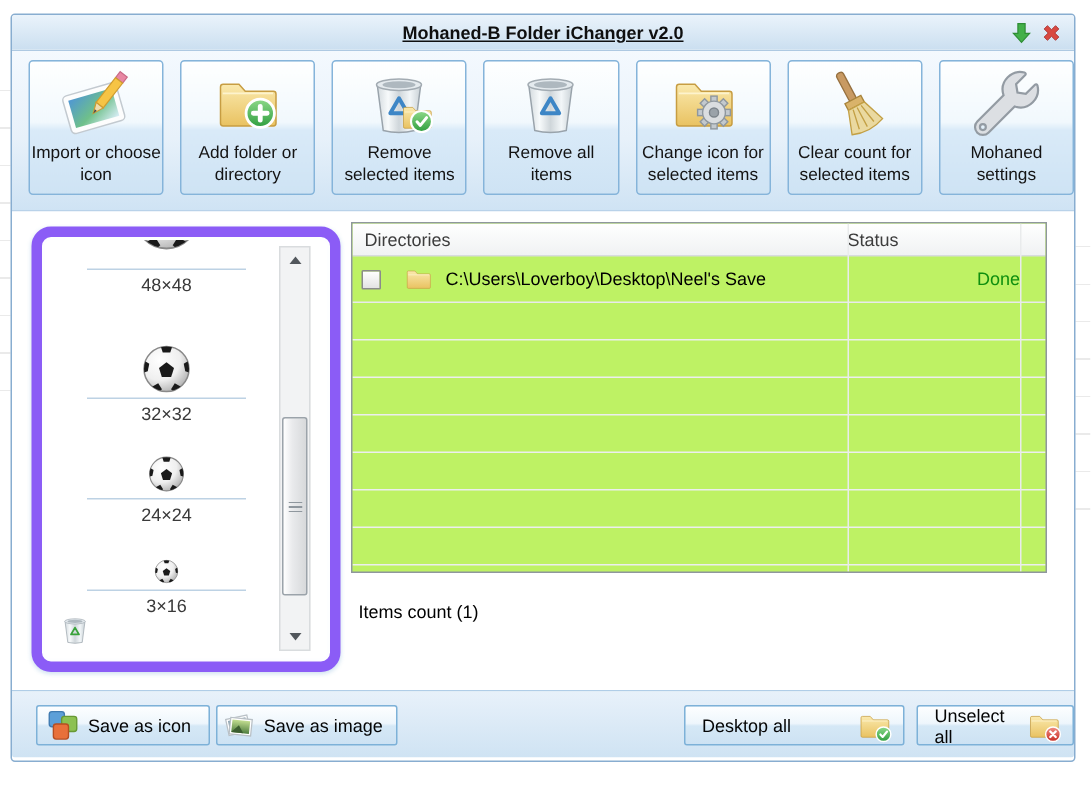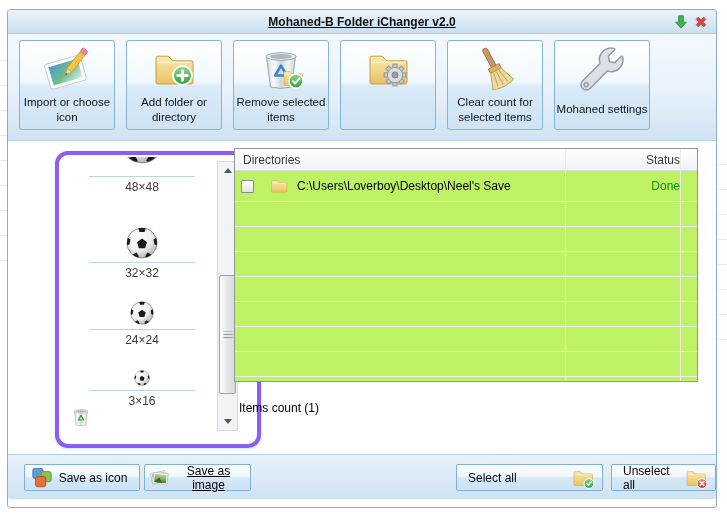--- a/index.html
+++ b/index.html
@@ -22,22 +22,22 @@
   .tool-btn { width:96px; height:90px; border:1px solid #85b4da; border-radius:3px;
     background:linear-gradient(180deg,#feffff 0%,#f1f8fd 46%,#d9eaf8 52%,#cee3f4 100%);
     display:flex; flex-direction:column; align-items:center; padding-top:4px; }
   .tool-btn .ticon { width:48px; height:48px; flex:0 0 auto; }
   .tool-btn .tlabel { flex:1; display:flex; align-items:center; font-size:11.5px; line-height:1.3; text-align:center; color:#141414; padding-bottom:3px; }
 
   
   .content { position:relative; height:322px; background:#fff; }
 
   .panel { position:absolute; left:13px; top:10px; width:206px; height:297px; background:#fff;
-    border:4px solid #8b5cf6; border-radius:13px;
-    box-shadow:0 1px 3px rgba(150,190,225,.45), inset 0 0 0 2px #fdfeff;margin-left:34px; }
+    border:7px solid #8b5cf6; border-radius:13px;
+    box-shadow:0 1px 3px rgba(150,190,225,.45), inset 0 0 0 2px #fdfeff; }
   .ball-clip { position:absolute; top:2px; left:61px; width:44px; height:7px; overflow:hidden; }
   .ball-clip svg { display:block; margin-top:-37px; }
   .p-hr { position:absolute; left:30px; width:106px; height:1px; background:#bdd2e4; }
   .p-label { position:absolute; left:18px; width:130px; text-align:center; font-size:12px; color:#3a3a3a; }
   .p-ball { position:absolute; }
   .p-bin { position:absolute; left:11px; top:251px; width:22px; height:22px; }
 
   .scroll { position:absolute; left:158px; top:6px; width:21px; height:270px; background:#f2f3f4; border:1px solid #d9dcde; }
   .scroll-btn { position:absolute; left:0; width:100%; height:15px; display:flex; align-items:center; justify-content:center; }
   .scroll-up { top:1px; } .scroll-down { bottom:1px; }
@@ -45,43 +45,43 @@
   .tri-down { width:0; height:0; border-left:4px solid transparent; border-right:4px solid transparent; border-top:5px solid #52575c; }
   .thumb { position:absolute; left:1px; right:1px; top:113px; height:119px;
     background:linear-gradient(90deg,#ffffff,#e9eaec 40%,#d7d9db); border:1px solid #9ba3aa; border-radius:2px; }
   .grip { position:absolute; left:50%; top:50%; width:9px; height:7px; transform:translate(-50%,-50%);
     background:repeating-linear-gradient(to bottom,#8f979e 0 1px, transparent 1px 3px); }
 
   
   .dtable { position:absolute; left:226px; top:7px; width:464px; height:234px; border:1px solid #8f979d; background:#bef264; overflow:hidden; }
   .t-head { display:grid; grid-template-columns:330px 115px 1fr; height:22px; align-items:center;
     background:linear-gradient(#ffffff,#f0f2f3); border-bottom:1px solid #d8dbdd; font-size:12px; color:#3d3d3d; }
-  .th-dir { padding-left:8px; } .th-status { text-align:right; }
+  .th-dir { padding-left:8px; } .th-status { text-align:left; }
   .t-row1 { display:grid; grid-template-columns:330px 115px 1fr; height:31px; border-bottom:1px solid #e8eaeb; align-items:center; }
   .dir-cell { display:flex; align-items:center; padding-left:6px; font-size:12px; color:#000; overflow:hidden; white-space:nowrap; }
   .checkbox { width:13px; height:13px; border:1px solid #8b8b8b; background:linear-gradient(#ffffff,#e3e3e3); border-radius:1px; flex:0 0 auto; }
   .row-folder { width:22px; height:20px; margin-left:14px; margin-right:7px; flex:0 0 auto; }
   .status-cell { text-align:right; font-size:12px; color:#0f8f0f; }
   .t-empty { height:25px; border-bottom:1px solid #eceeef; }
   .vline { position:absolute; top:0; bottom:0; width:1px; background:#e9ebec; }
   .vline1 { left:330px; } .vline2 { left:445px; }
 
   .items-count { position:absolute; left:231px; top:260px; font-size:12px; color:#000; }
 
   
-  .bottombar { position:absolute; left:0; right:0; bottom:8px; height:45px;
+  .bottombar { position:absolute; left:0; right:0; bottom:2px; height:45px;
     background:linear-gradient(#e8f1fa,#cfe3f3); border-top:1px solid #b0cde7; border-radius:0 0 2px 2px; }
   .fbtn { position:absolute; top:9px; height:27px; border:1px solid #7db1d8; border-radius:2px;
     background:linear-gradient(180deg,#fdfeff 0%,#eef6fc 45%,#d5e8f6 52%,#cde2f3 100%);
     display:flex; align-items:center; font-size:12px; color:#050505; }
   .fbtn svg { flex:0 0 auto; }
   .flabel-c { flex:1; text-align:center; }
   .flabel-l { flex:1; text-align:left; padding-left:4px; }
   #btn-save-icon  { left:16px;  width:116px; padding:0 6px; }
-  #btn-save-image { left:136px; width:107px; padding:0 4px;text-decoration:underline; }
+  #btn-save-image { left:136px; width:121px; padding:0 4px; }
   #btn-select-all { left:448px; width:147px; padding:0 7px; }
   #btn-unselect-all { left:603px; width:105px; padding:0 7px; }
 </style>
 </head>
 <body>
 
 <svg width="0" height="0" style="position:absolute" aria-hidden="true">
   <defs>
     <radialGradient id="ballG" cx="35%" cy="30%" r="75%">
       <stop offset="0" stop-color="#ffffff"></stop>
@@ -220,26 +220,34 @@
     <div class="tool-btn">
       <svg class="ticon" viewBox="0 0 48 48">
         <use href="#binBody"></use>
         <use href="#recycleTri" stroke="#3d86c6" fill="none"></use>
         <use href="#folder" transform="translate(24,21) scale(0.5)"></use>
         <use href="#badgeCheck" transform="translate(39,36)"></use>
       </svg>
       <span class="tlabel">Remove selected items</span>
     </div>
 
+    <div class="tool-btn">
+      <svg class="ticon" viewBox="0 0 48 48">
+        <use href="#binBody"></use>
+        <use href="#recycleTri" stroke="#3d86c6" fill="none"></use>
+      </svg>
+      <span class="tlabel">Remove all items</span>
+    </div>
 
     <div class="tool-btn">
       <svg class="ticon" viewBox="0 0 48 48">
         <use href="#folder"></use>
         <use href="#gear" transform="translate(31,30) scale(0.95)"></use>
       </svg>
+      <span class="tlabel">Change icon for selected items</span>
     </div>
 
     <div class="tool-btn">
       <svg class="ticon" viewBox="0 0 48 48">
         <g transform="rotate(-28 24 24)">
           <rect x="21.5" y="1" width="5" height="21" rx="2" fill="#c89a63" stroke="#96703f" stroke-width="0.9"></rect>
           <rect x="18" y="21" width="12" height="5" fill="#d9b36a" stroke="#a8843c" stroke-width="0.9"></rect>
           <path d="M18 26 h12 l5.5 15.5 q-11.5 4.5 -23 0 z" fill="#ead9a0" stroke="#c3a045" stroke-width="0.9"></path>
           <path d="M21 27 l-2.5 13.5 M24 27 l0 14.5 M27 27 l2.5 13.5" stroke="#c3a045" stroke-width="0.9" fill="none"></path>
         </g>
@@ -356,21 +364,21 @@
         <g transform="rotate(6 13 14)">
           <rect x="5" y="7" width="17" height="13" fill="#ffffff" stroke="#b9c0c6"></rect>
           <rect x="6.5" y="8.5" width="14" height="10" fill="url(#landG)"></rect>
           <polygon points="6.5,18.5 12,12.5 16,18.5" fill="#3c5e30"></polygon>
         </g>
       </svg>
       <span class="flabel-c">Save as image</span>
     </div>
 
     <div class="fbtn" id="btn-select-all">
-      <span class="flabel-l">Select all</span>
+      <span class="flabel-l">Desktop all</span>
       <svg viewBox="0 0 48 48" width="24" height="24">
         <use href="#folder"></use>
         <use href="#badgeCheck" transform="translate(36,35) scale(1.4)"></use>
       </svg>
     </div>
 
     <div class="fbtn" id="btn-unselect-all">
       <span class="flabel-l">Unselect all</span>
       <svg viewBox="0 0 48 48" width="24" height="24">
         <use href="#folder"></use>

